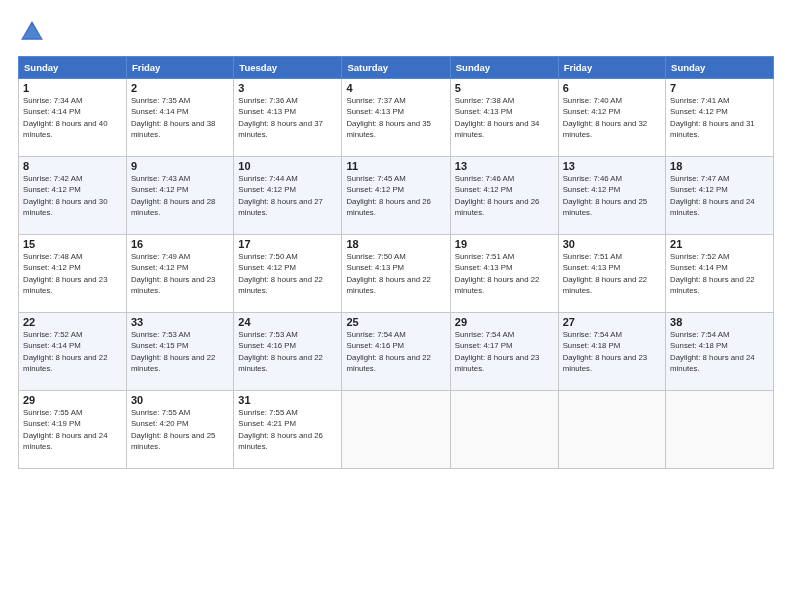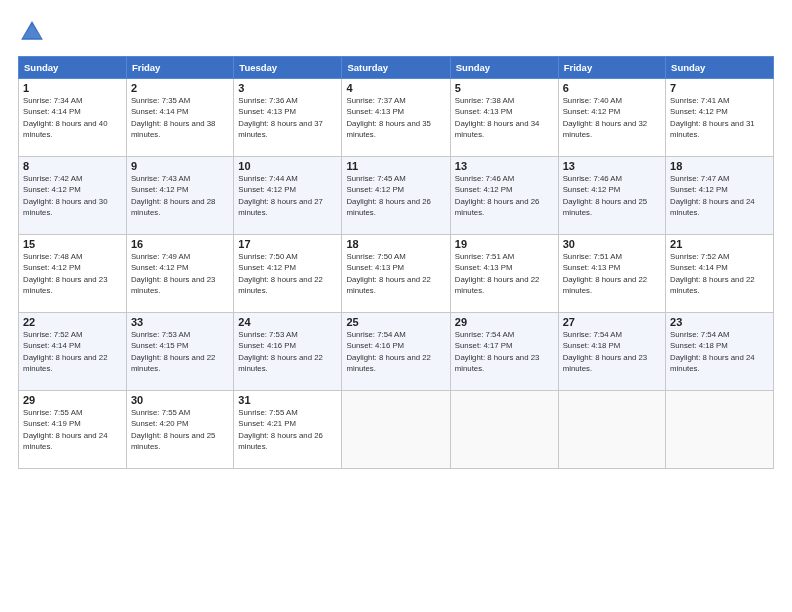--- a/index.html
+++ b/index.html
@@ -236,21 +236,21 @@
       </td>
           <td>
         <span class="day-num">29</span>
         <div class="day-info">Sunrise: 7:54 AM<br>Sunset: 4:17 PM<br>Daylight: 8 hours and 23 minutes.</div>
       </td>
           <td>
         <span class="day-num">27</span>
         <div class="day-info">Sunrise: 7:54 AM<br>Sunset: 4:18 PM<br>Daylight: 8 hours and 23 minutes.</div>
       </td>
           <td>
-        <span class="day-num">23</span>
+        <span class="day-num">38</span>
         <div class="day-info">Sunrise: 7:54 AM<br>Sunset: 4:18 PM<br>Daylight: 8 hours and 24 minutes.</div>
       </td>
         </tr>
         <tr>
           <td>
         <span class="day-num">29</span>
         <div class="day-info">Sunrise: 7:55 AM<br>Sunset: 4:19 PM<br>Daylight: 8 hours and 24 minutes.</div>
       </td>
           <td>
         <span class="day-num">30</span>

